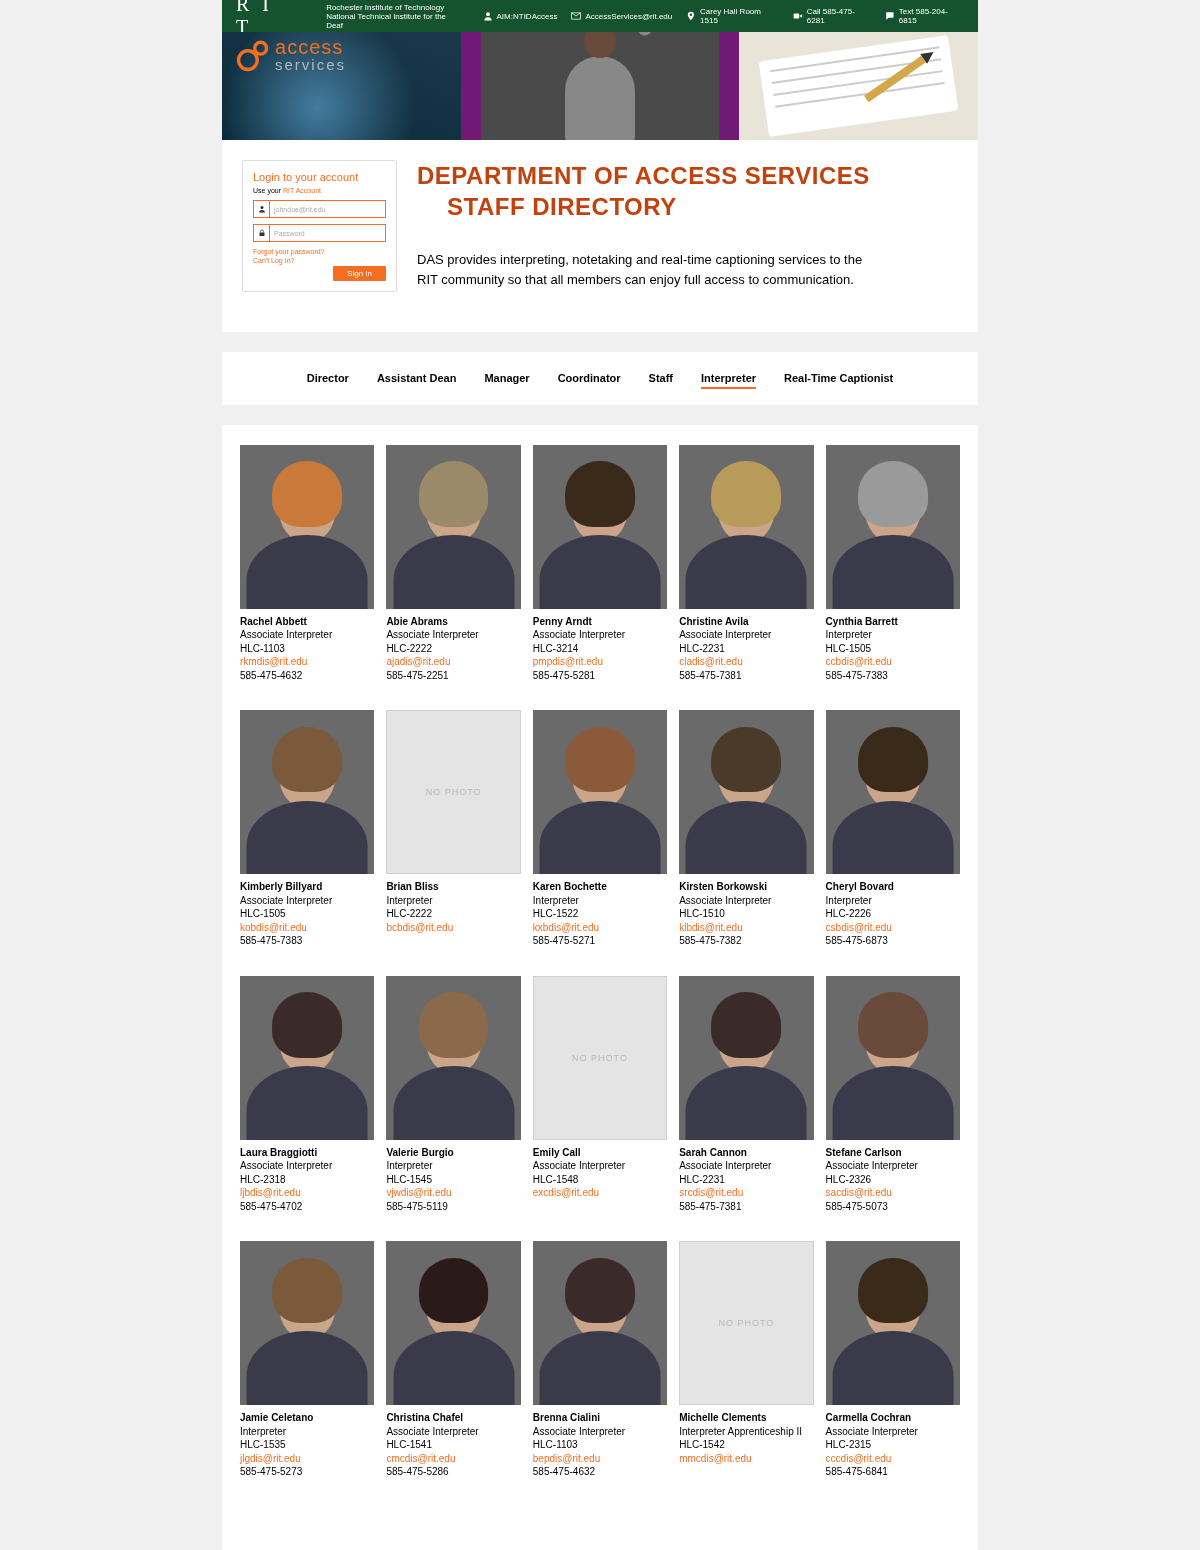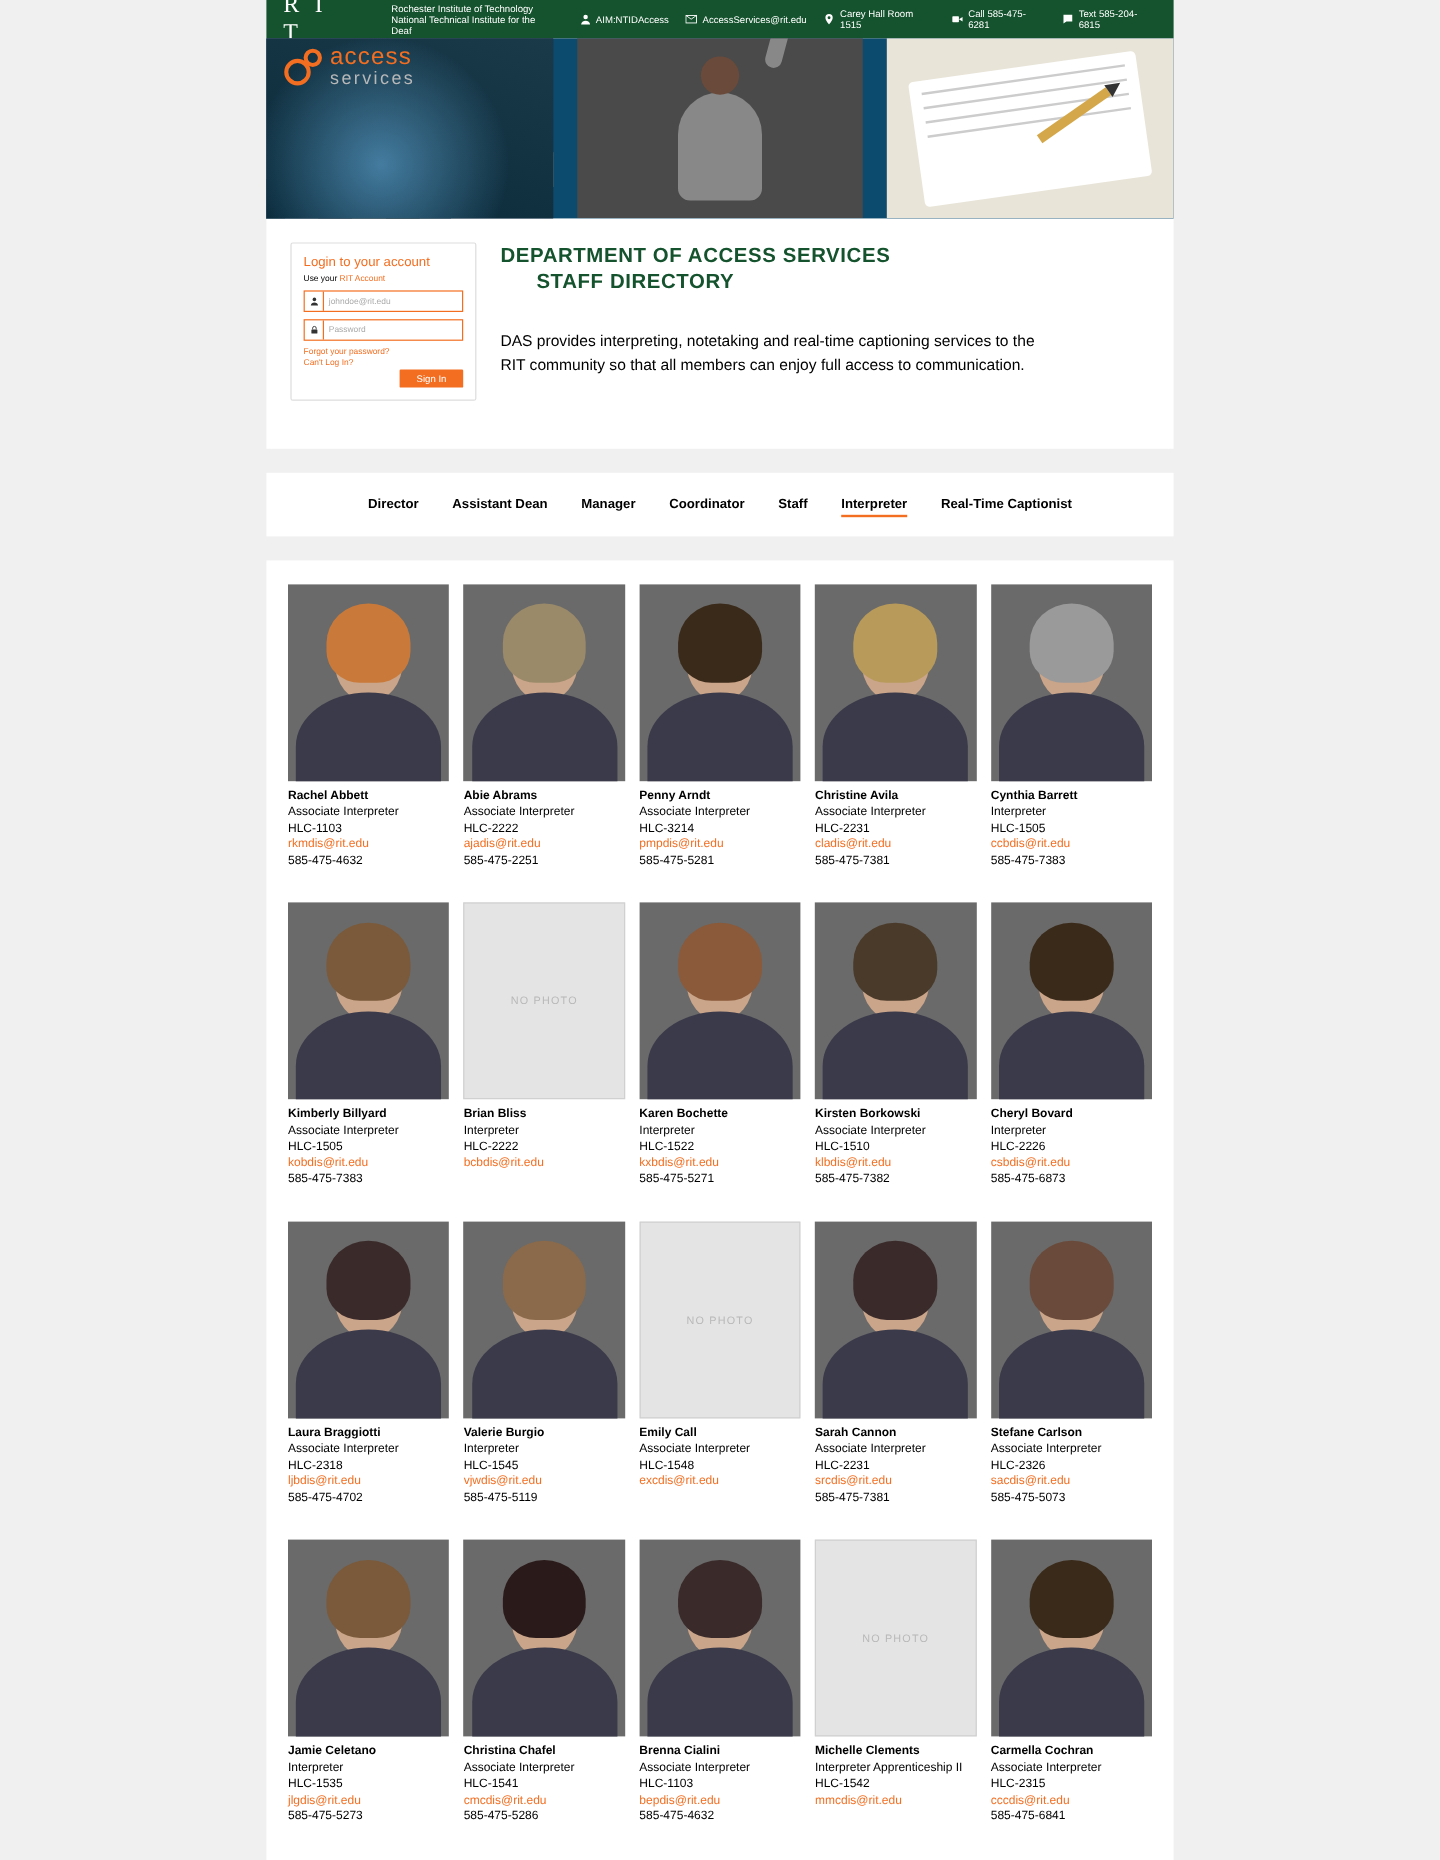--- a/index.html
+++ b/index.html
@@ -7,21 +7,21 @@
   .page { width: 756px; margin: 0 auto; background: #f0f0f0; }
 
   
   .topbar { background: #14532d; height: 32px; display: flex; align-items: center; padding: 0 14px; color: #fff; font-size: 8px; gap: 19px; }
   .rit-logo { font-family: "Times New Roman", serif; font-size: 20px; letter-spacing: 4px; margin-right: 10px; }
   .top-links { margin-left: auto; display: flex; gap: 14px; align-items: center; }
   .top-links .link-item { display: flex; align-items: center; gap: 4px; }
   .icon-mini { width: 10px; height: 10px; display: inline-block; }
 
   
-  .hero { height: 150px; background: #0c4a6e; display: flex; position: relative; gap: 20px; }
+  .hero { height: 108px; background: #701a75; display: flex; position: relative; gap: 20px; }
   .hero-logo { position: absolute; top: 6px; left: 14px; color: #f36e21; font-size: 18px; z-index: 2; }
   .hero-logo svg { vertical-align: middle; }
   .hero-logo .as-text { display: inline-block; vertical-align: middle; line-height: 0.9; }
   .hero-logo .line1 { font-size: 20px; letter-spacing: 1px; }
   .hero-logo .line2 { font-size: 15px; letter-spacing: 2px; color: #b8b8b8; }
   .hero-panel { flex: 1; background: linear-gradient(135deg,#2a3a4a,#1a2430); position: relative; overflow: hidden; }
   .hero-panel.kb::after { content:""; position:absolute; inset:0; background: radial-gradient(circle at 40% 70%, rgba(120,200,255,0.5), transparent 60%), linear-gradient(20deg,#0a2a3a,#1a3a4a); }
   .hero-panel.kb::before { content:""; position:absolute; width:120%; height:60%; bottom:-10%; left:-10%; background:linear-gradient(90deg,#3a5a6a 0 8%,#2a4a5a 8% 16%,#3a5a6a 16% 24%,#2a4a5a 24% 32%,#3a5a6a 32% 40%,#2a4a5a 40% 48%,#3a5a6a 48% 56%); transform: perspective(200px) rotateX(45deg) rotateZ(-20deg); opacity:0.7;}
   .hero-panel.person { background:#4a4a4a; display:flex; align-items:center; justify-content:center; }
   .hero-panel.note { background:#e8e4d8; display:flex; align-items:center; justify-content:center; }
@@ -44,21 +44,21 @@
   .login-sub .orange-link { color: #f36e21; }
   .login-field { display: flex; align-items: center; border: 1px solid #f36e21; margin-bottom: 6px; height: 18px; }
   .login-field .field-icon { width: 16px; display:flex; align-items:center; justify-content:center; border-right: 1px solid #f36e21; height:100%;}
   .login-field .field-text { flex:1; padding: 0 4px; color:#aaa; font-size: 7px; }
   .login-links a { display:block; color:#f36e21; font-size:7px; text-decoration:none; margin-bottom:2px;}
   .signin-btn { background:#f36e21; color:#fff; border:none; padding:3px 14px; font-size:8px; float:right; border-radius:1px; cursor:pointer;}
   .login-box::after { content:""; display:block; clear:both; }
 
   
   .intro-text { flex: 1; padding-right: 40px; }
-  .page-title { color: #14532d; font-size: 17px; font-weight: bold; letter-spacing: 0.5px; line-height:1.3;}
+  .page-title { color: #c2410c; font-size: 24px; font-weight: bold; letter-spacing: 0.5px; line-height:1.3;}
   .page-title .line2 { padding-left: 30px; display:block;}
   .intro-para { font-size: 13px; line-height: 1.5; color: #000000; margin-top: 28px; max-width: 460px;}
 
   
   .filter-block { background:#fff; margin-top: 20px; padding: 20px 20px 16px; text-align:center;}
   .search-row { display:flex; justify-content:center; align-items:center; gap:6px; margin-bottom: 18px;}
   .search-input { width: 220px; border:none; border-bottom:1px solid #333; font-size:15px; color:#aaa; padding:2px 0; background:transparent;}
   .filter-tabs { display:flex; justify-content:center; gap:28px; font-size:11px; font-weight:bold;}
   .filter-tabs .tab { padding-bottom:3px; cursor:pointer;}
   .filter-tabs .tab.active { border-bottom:2px solid #f36e21; }

